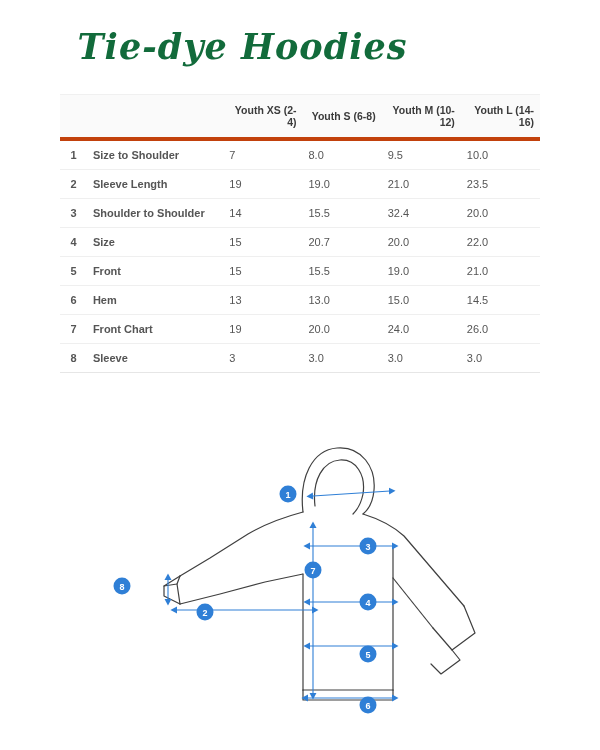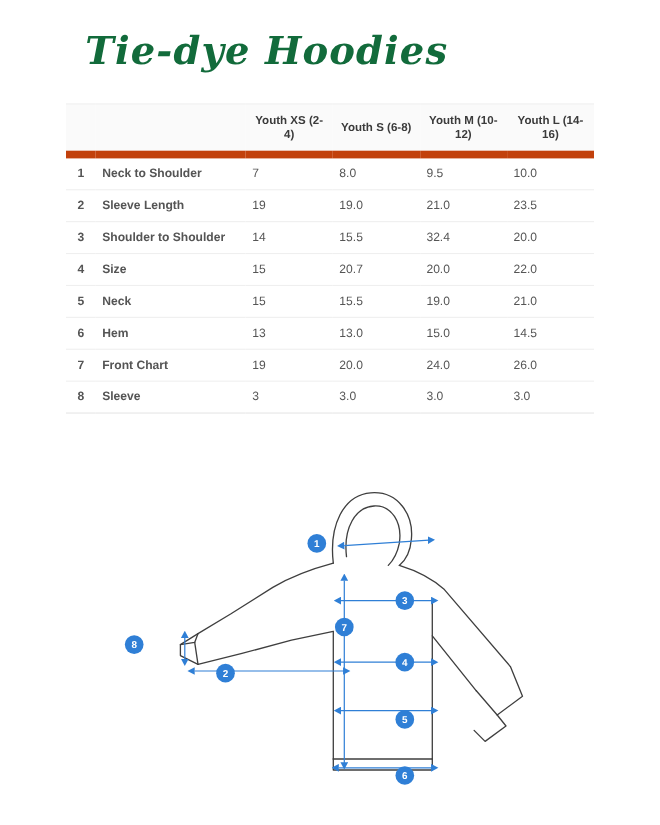--- a/index.html
+++ b/index.html
@@ -35,23 +35,23 @@
   .table-wrap {
     margin: 22px 60px 0 60px;
   }
   table.size-chart {
     width: 480px;
     border-collapse: collapse;
     font-size: 11px;
   }
   table.size-chart thead th {
     background: #fafafa;
-    border-bottom: 7px solid #c2410c;
+    border-bottom: 4px solid #c2410c;
     border-top: 1px solid #f0f0f0;
-    text-align: center;
+    text-align: right;
     font-size: 10.5px;
     font-weight: bold;
     color: #3b3b3b;
     padding: 9px 6px 9px 6px;
     height: 20px;
     vertical-align: middle;
   }
   table.size-chart thead th.corner-num,
   table.size-chart thead th.corner-label {
     background: #fafafa;
@@ -111,21 +111,21 @@
           <th class="corner-label"></th>
           <th class="col-xs">Youth XS (2-4)</th>
           <th class="col-s">Youth S (6-8)</th>
           <th class="col-m">Youth M (10-12)</th>
           <th class="col-l">Youth L (14-16)</th>
         </tr>
       </thead>
       <tbody>
         <tr>
           <td class="num">1</td>
-          <td class="rowlabel">Neck to Shoulder</td>
+          <td class="rowlabel">Size to Shoulder</td>
           <td class="val">7</td>
           <td class="val">8.0</td>
           <td class="val">9.5</td>
           <td class="val">10.0</td>
         </tr>
         <tr>
           <td class="num">2</td>
           <td class="rowlabel">Sleeve Length</td>
           <td class="val">19</td>
           <td class="val">19.0</td>
@@ -143,21 +143,21 @@
         <tr>
           <td class="num">4</td>
           <td class="rowlabel">Size</td>
           <td class="val">15</td>
           <td class="val">20.7</td>
           <td class="val">20.0</td>
           <td class="val">22.0</td>
         </tr>
         <tr>
           <td class="num">5</td>
-          <td class="rowlabel">Neck</td>
+          <td class="rowlabel">Front</td>
           <td class="val">15</td>
           <td class="val">15.5</td>
           <td class="val">19.0</td>
           <td class="val">21.0</td>
         </tr>
         <tr>
           <td class="num">6</td>
           <td class="rowlabel">Hem</td>
           <td class="val">13</td>
           <td class="val">13.0</td>

